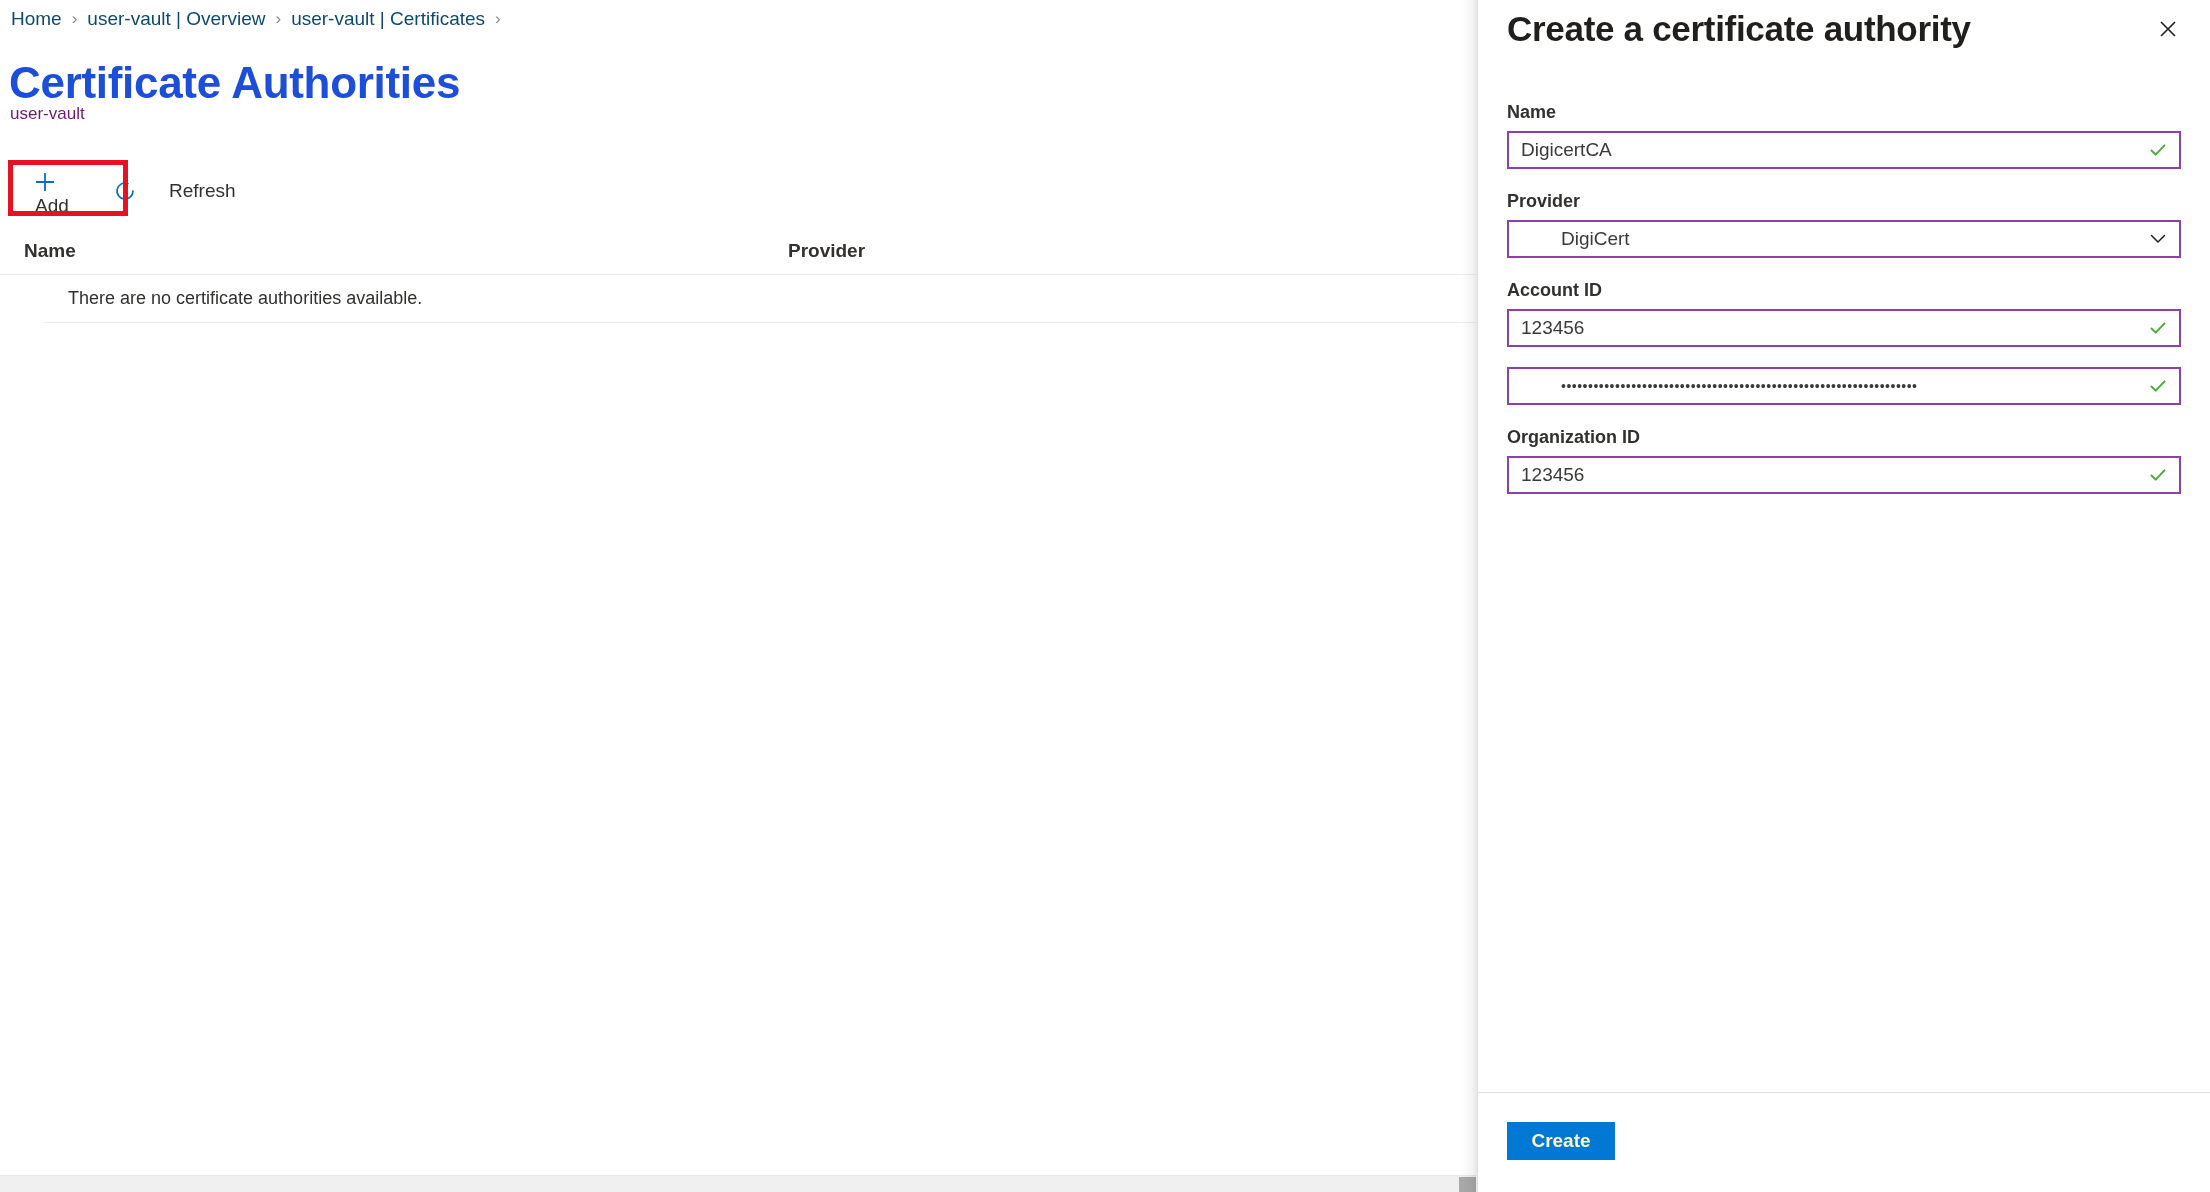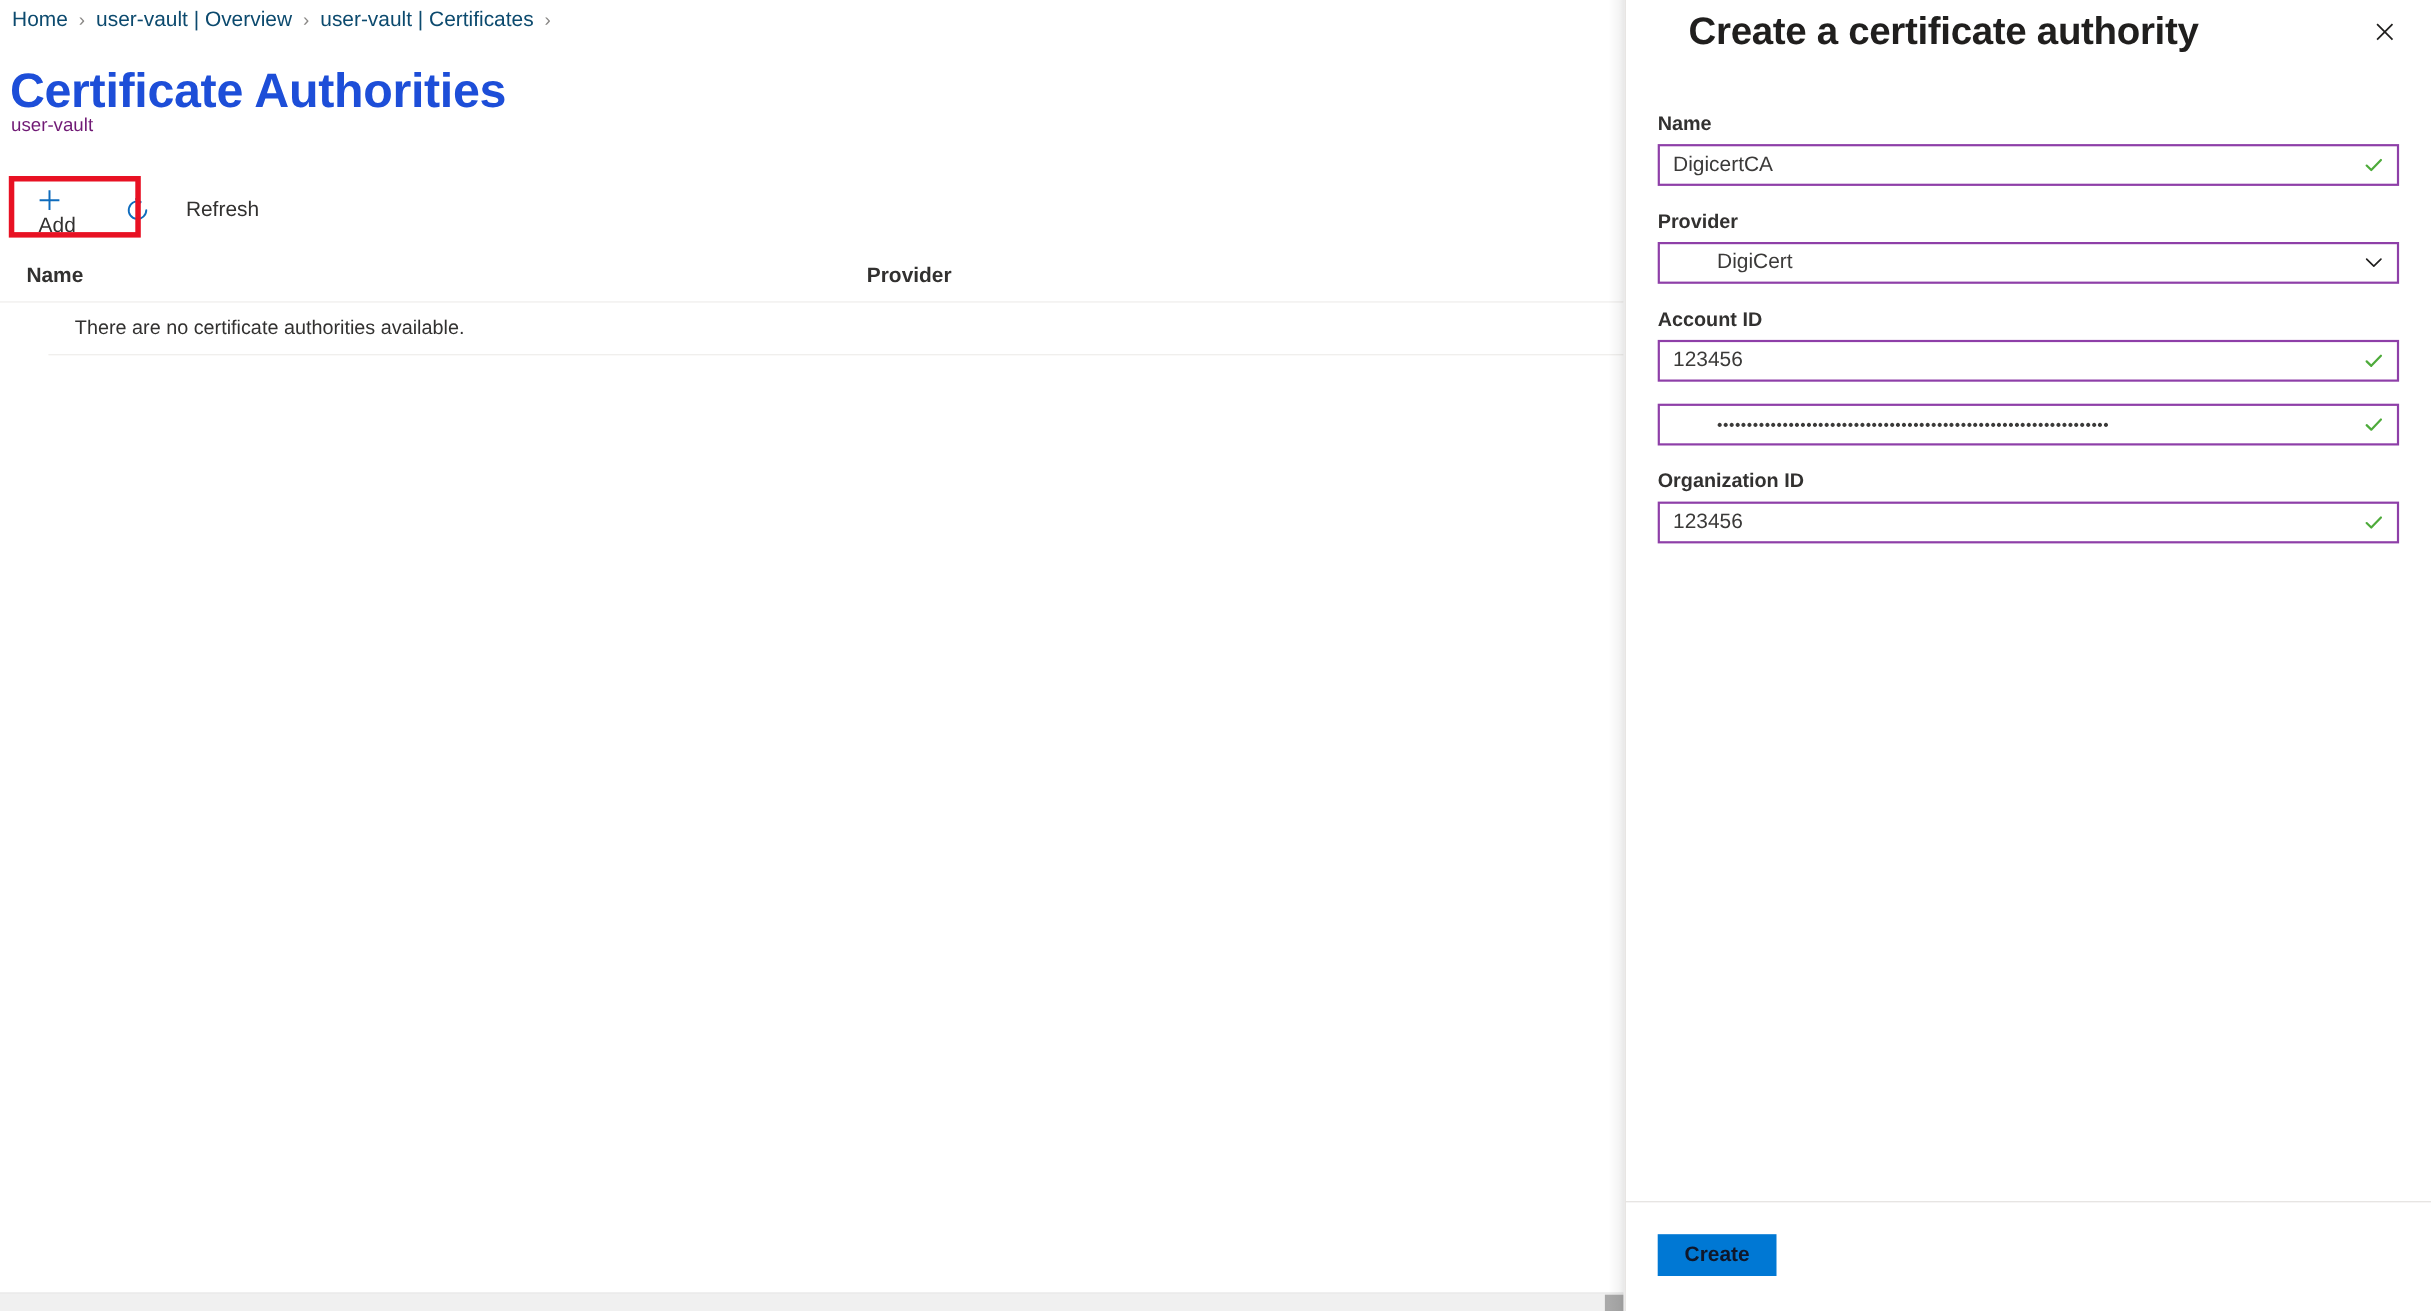--- a/index.html
+++ b/index.html
@@ -193,21 +193,20 @@
     top: 0;
     width: 733px;
     height: 1192px;
     background: #ffffff;
     border-left: 1px solid #e1dfdd;
     box-sizing: border-box;
   }
   #blade-header {
     position: relative;
     height: 74px;
-    margin-left: 28px;
   }
   #blade-title {
     position: absolute;
     left: 29px;
     top: 7px;
     font-size: 35px;
     font-weight: 600;
     color: #201f1e;
     letter-spacing: -0.3px;
     line-height: 44px;
@@ -317,21 +316,21 @@
     height: 1px;
     background: #e1dfdd;
   }
   #create-button {
     position: absolute;
     left: 29px;
     top: 1122px;
     width: 108px;
     height: 38px;
     background: #0078d4;
-    color: #0f172a;
+    color: #fef9c3;
     border: none;
     font-size: 19px;
     font-weight: 600;
     cursor: pointer;
     font-family: "Liberation Sans", sans-serif;
     padding: 0;
   }
 </style>
 </head>
 <body>

